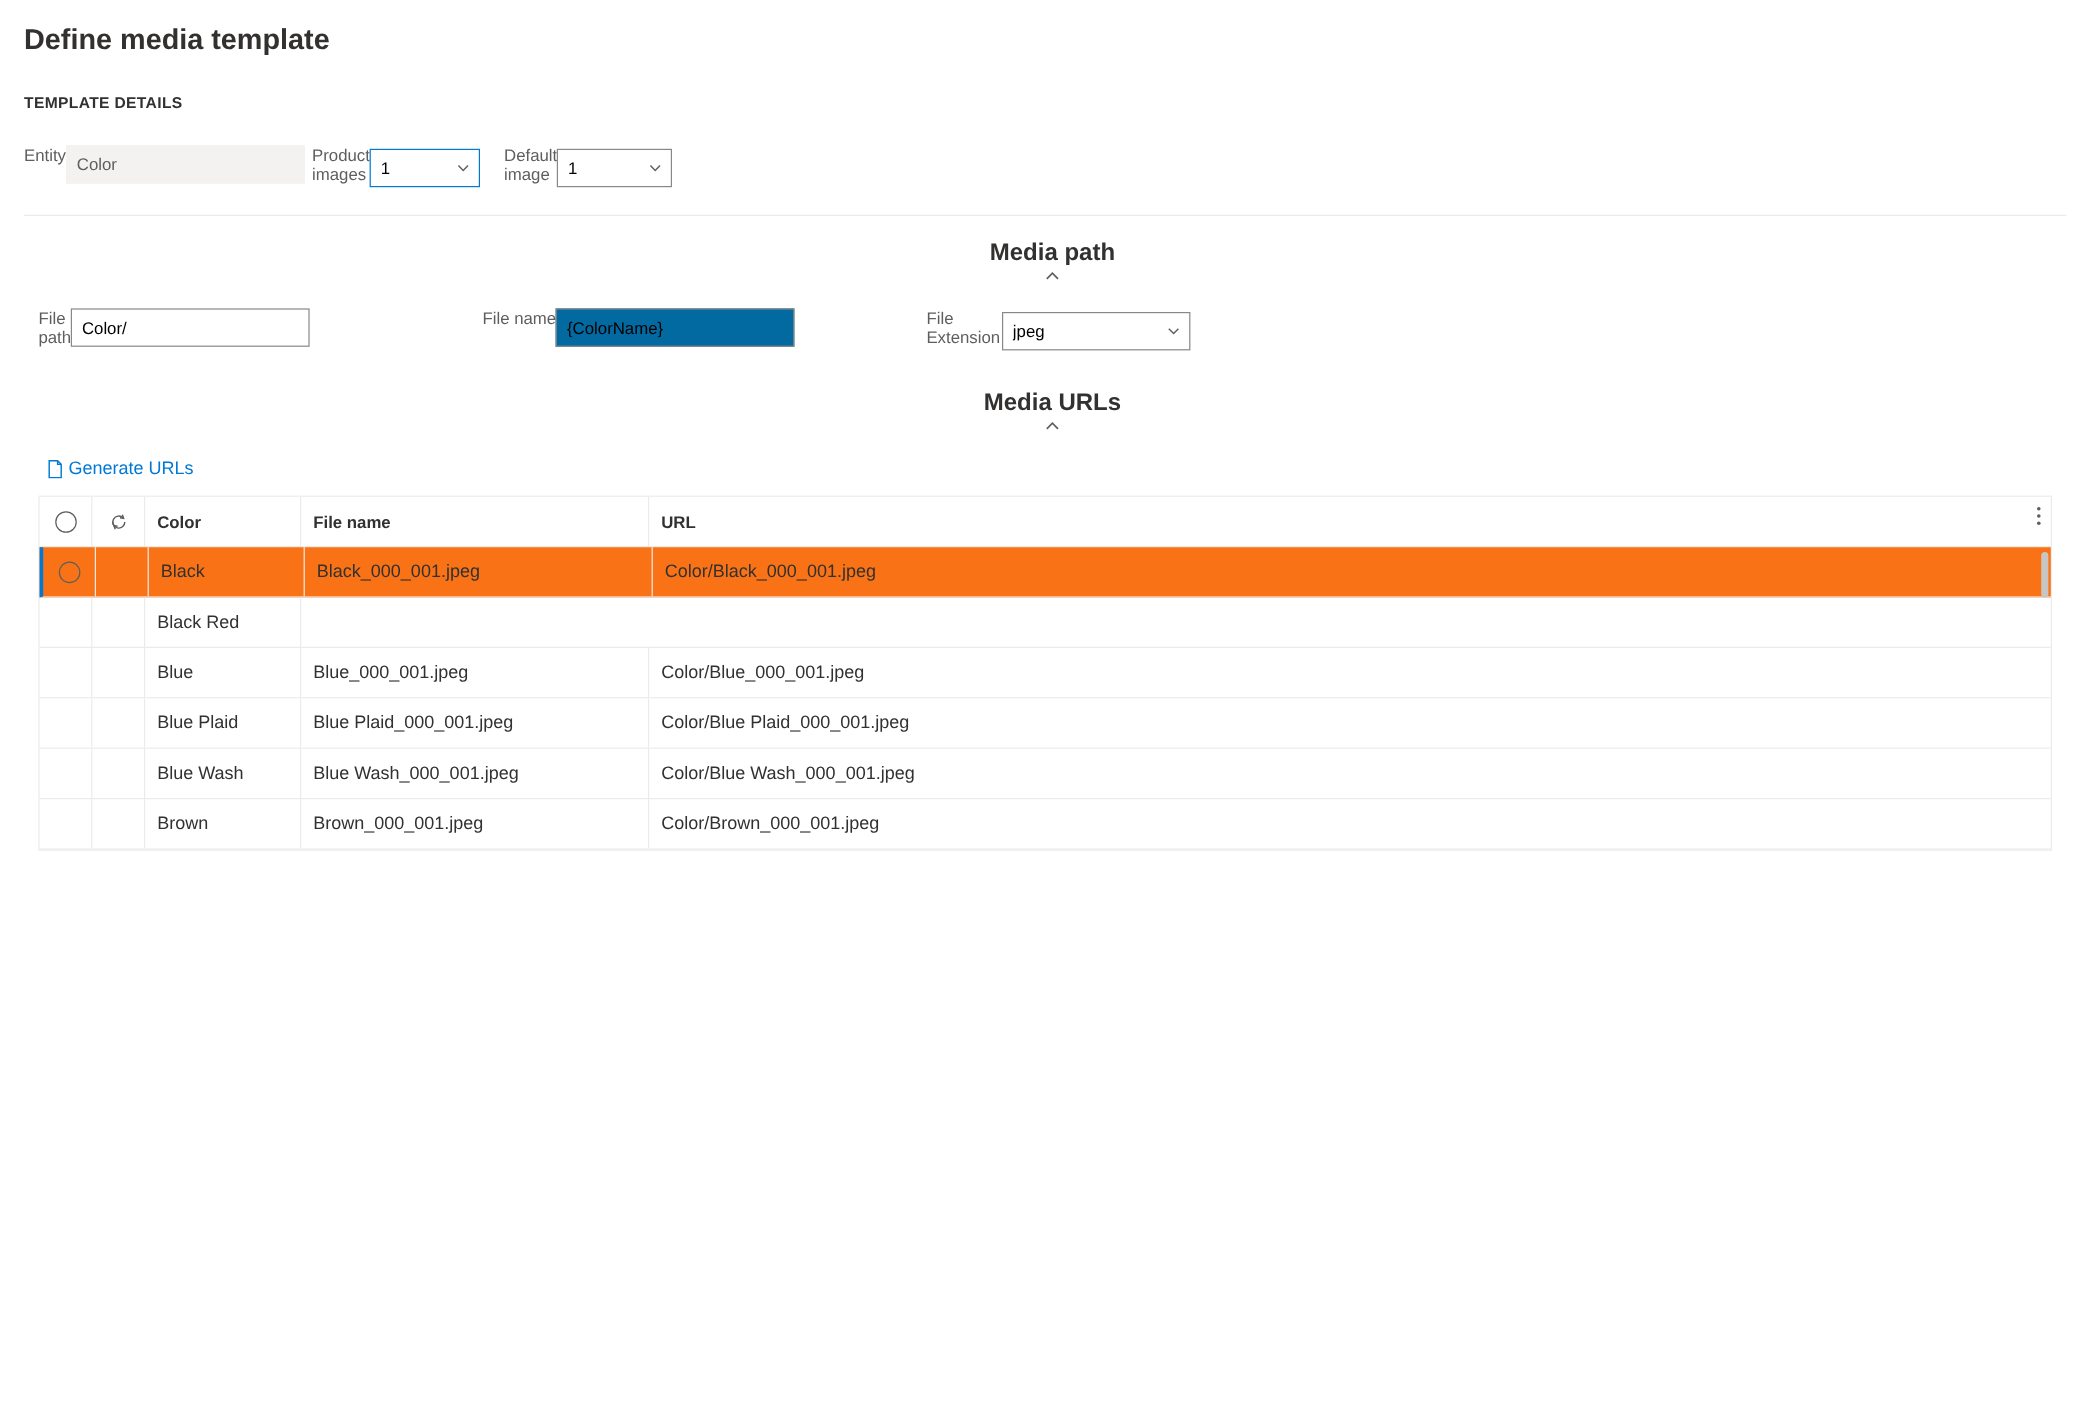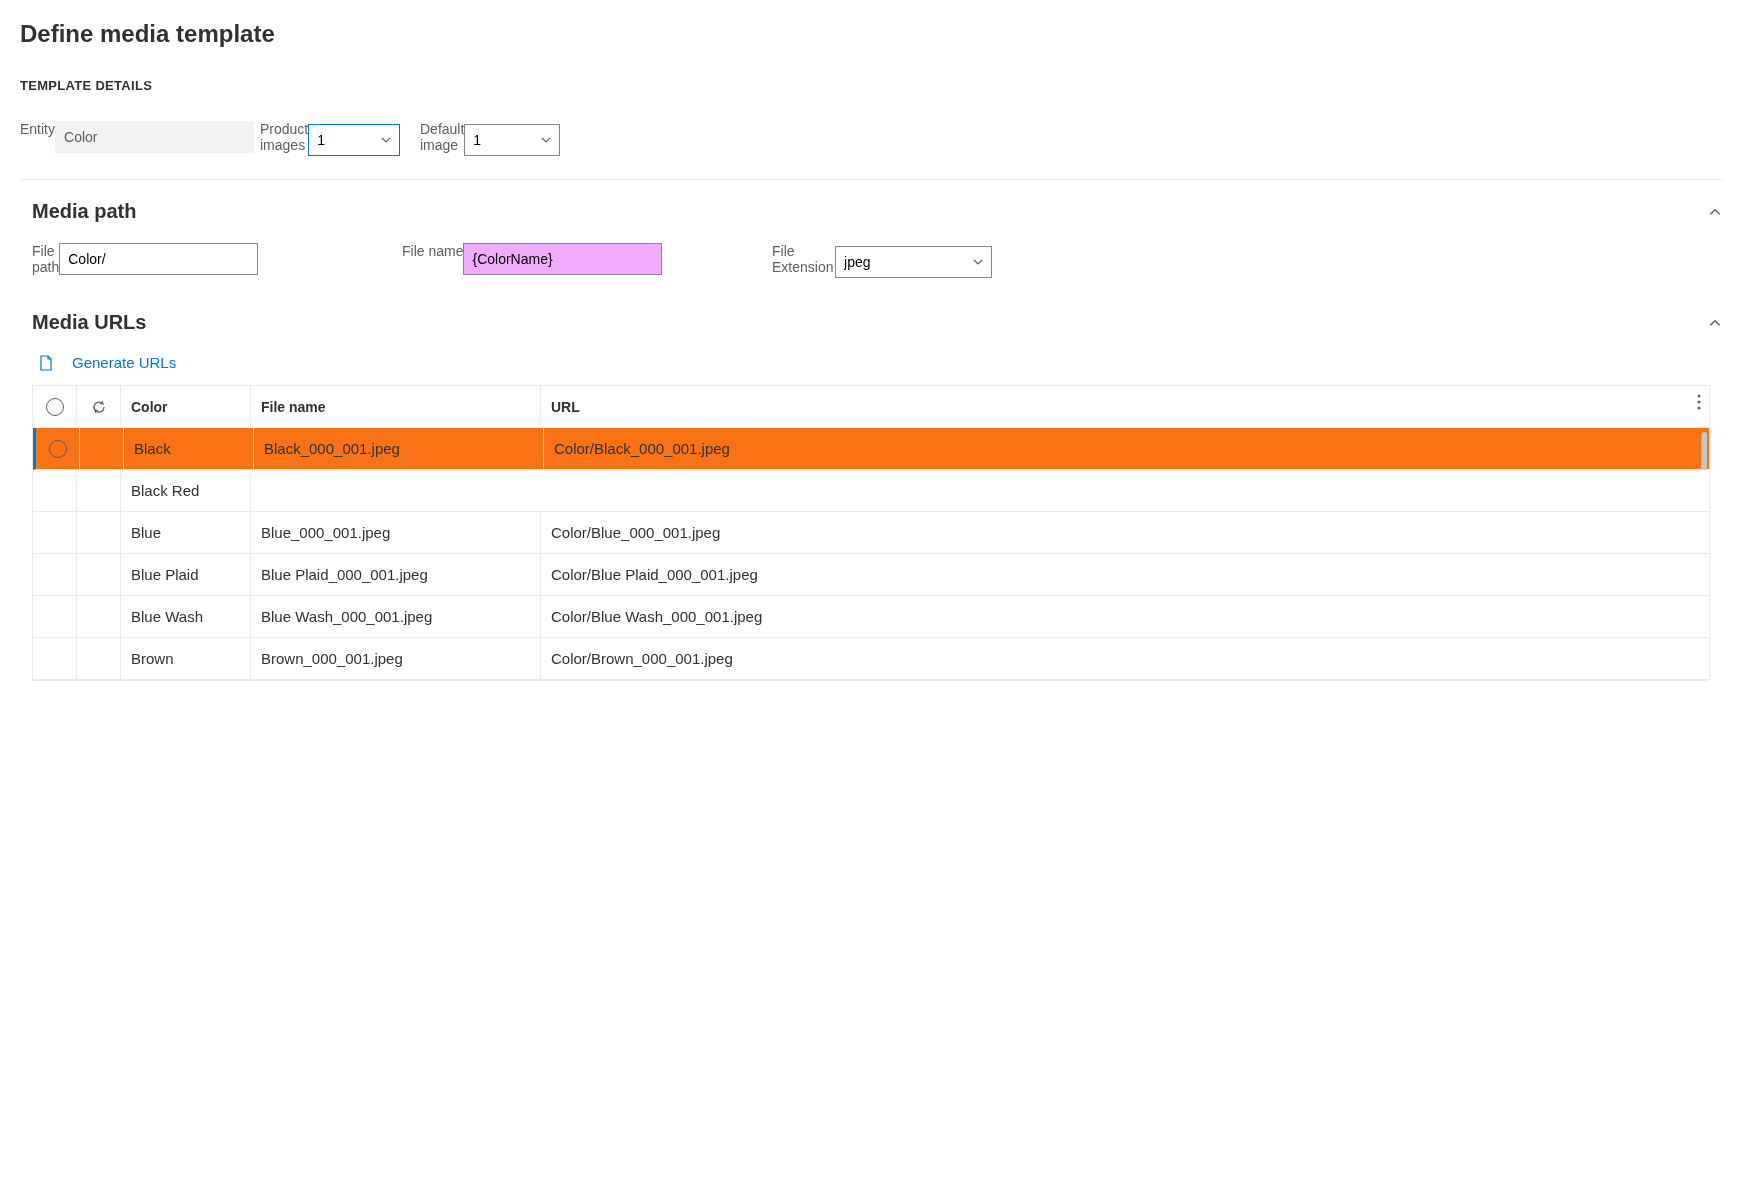--- a/index.html
+++ b/index.html
@@ -42,21 +42,21 @@
     font-size: 14px;
     font-family: inherit;
     background: #fff;
   }
   .field-input.disabled {
     background: #f3f2f1;
     border-color: #f3f2f1;
     color: #605e5c;
   }
   .field-input.readonly {
-    background: #f0abfc;
+    background: #0369a1;
   }
   .field-input.focused {
     border: 1px solid #0078d4;
   }
   .dropdown {
     position: relative;
     display: flex;
     align-items: center;
   }
   .dropdown .field-input {
@@ -72,29 +72,30 @@
   .section-divider {
     border-top: 1px solid #edebe9;
     margin: 10px 0 20px 0;
   }
   .section-header {
     display: flex;
     justify-content: space-between;
     align-items: center;
     margin-bottom: 20px;
     padding-left: 12px;
+    flex-direction: column;
   }
   .section-title {
     font-size: 20px;
     font-weight: 600;
   }
   .link-btn {
     display: inline-flex;
     align-items: center;
-    gap: 18px;
+    gap: 3px;
     color: #0078d4;
     font-size: 15px;
     cursor: pointer;
     margin-left: 18px;
     margin-bottom: 14px;
   }
   .grid {
     border: 1px solid #edebe9;
     margin-left: 12px;
     margin-right: 12px;

